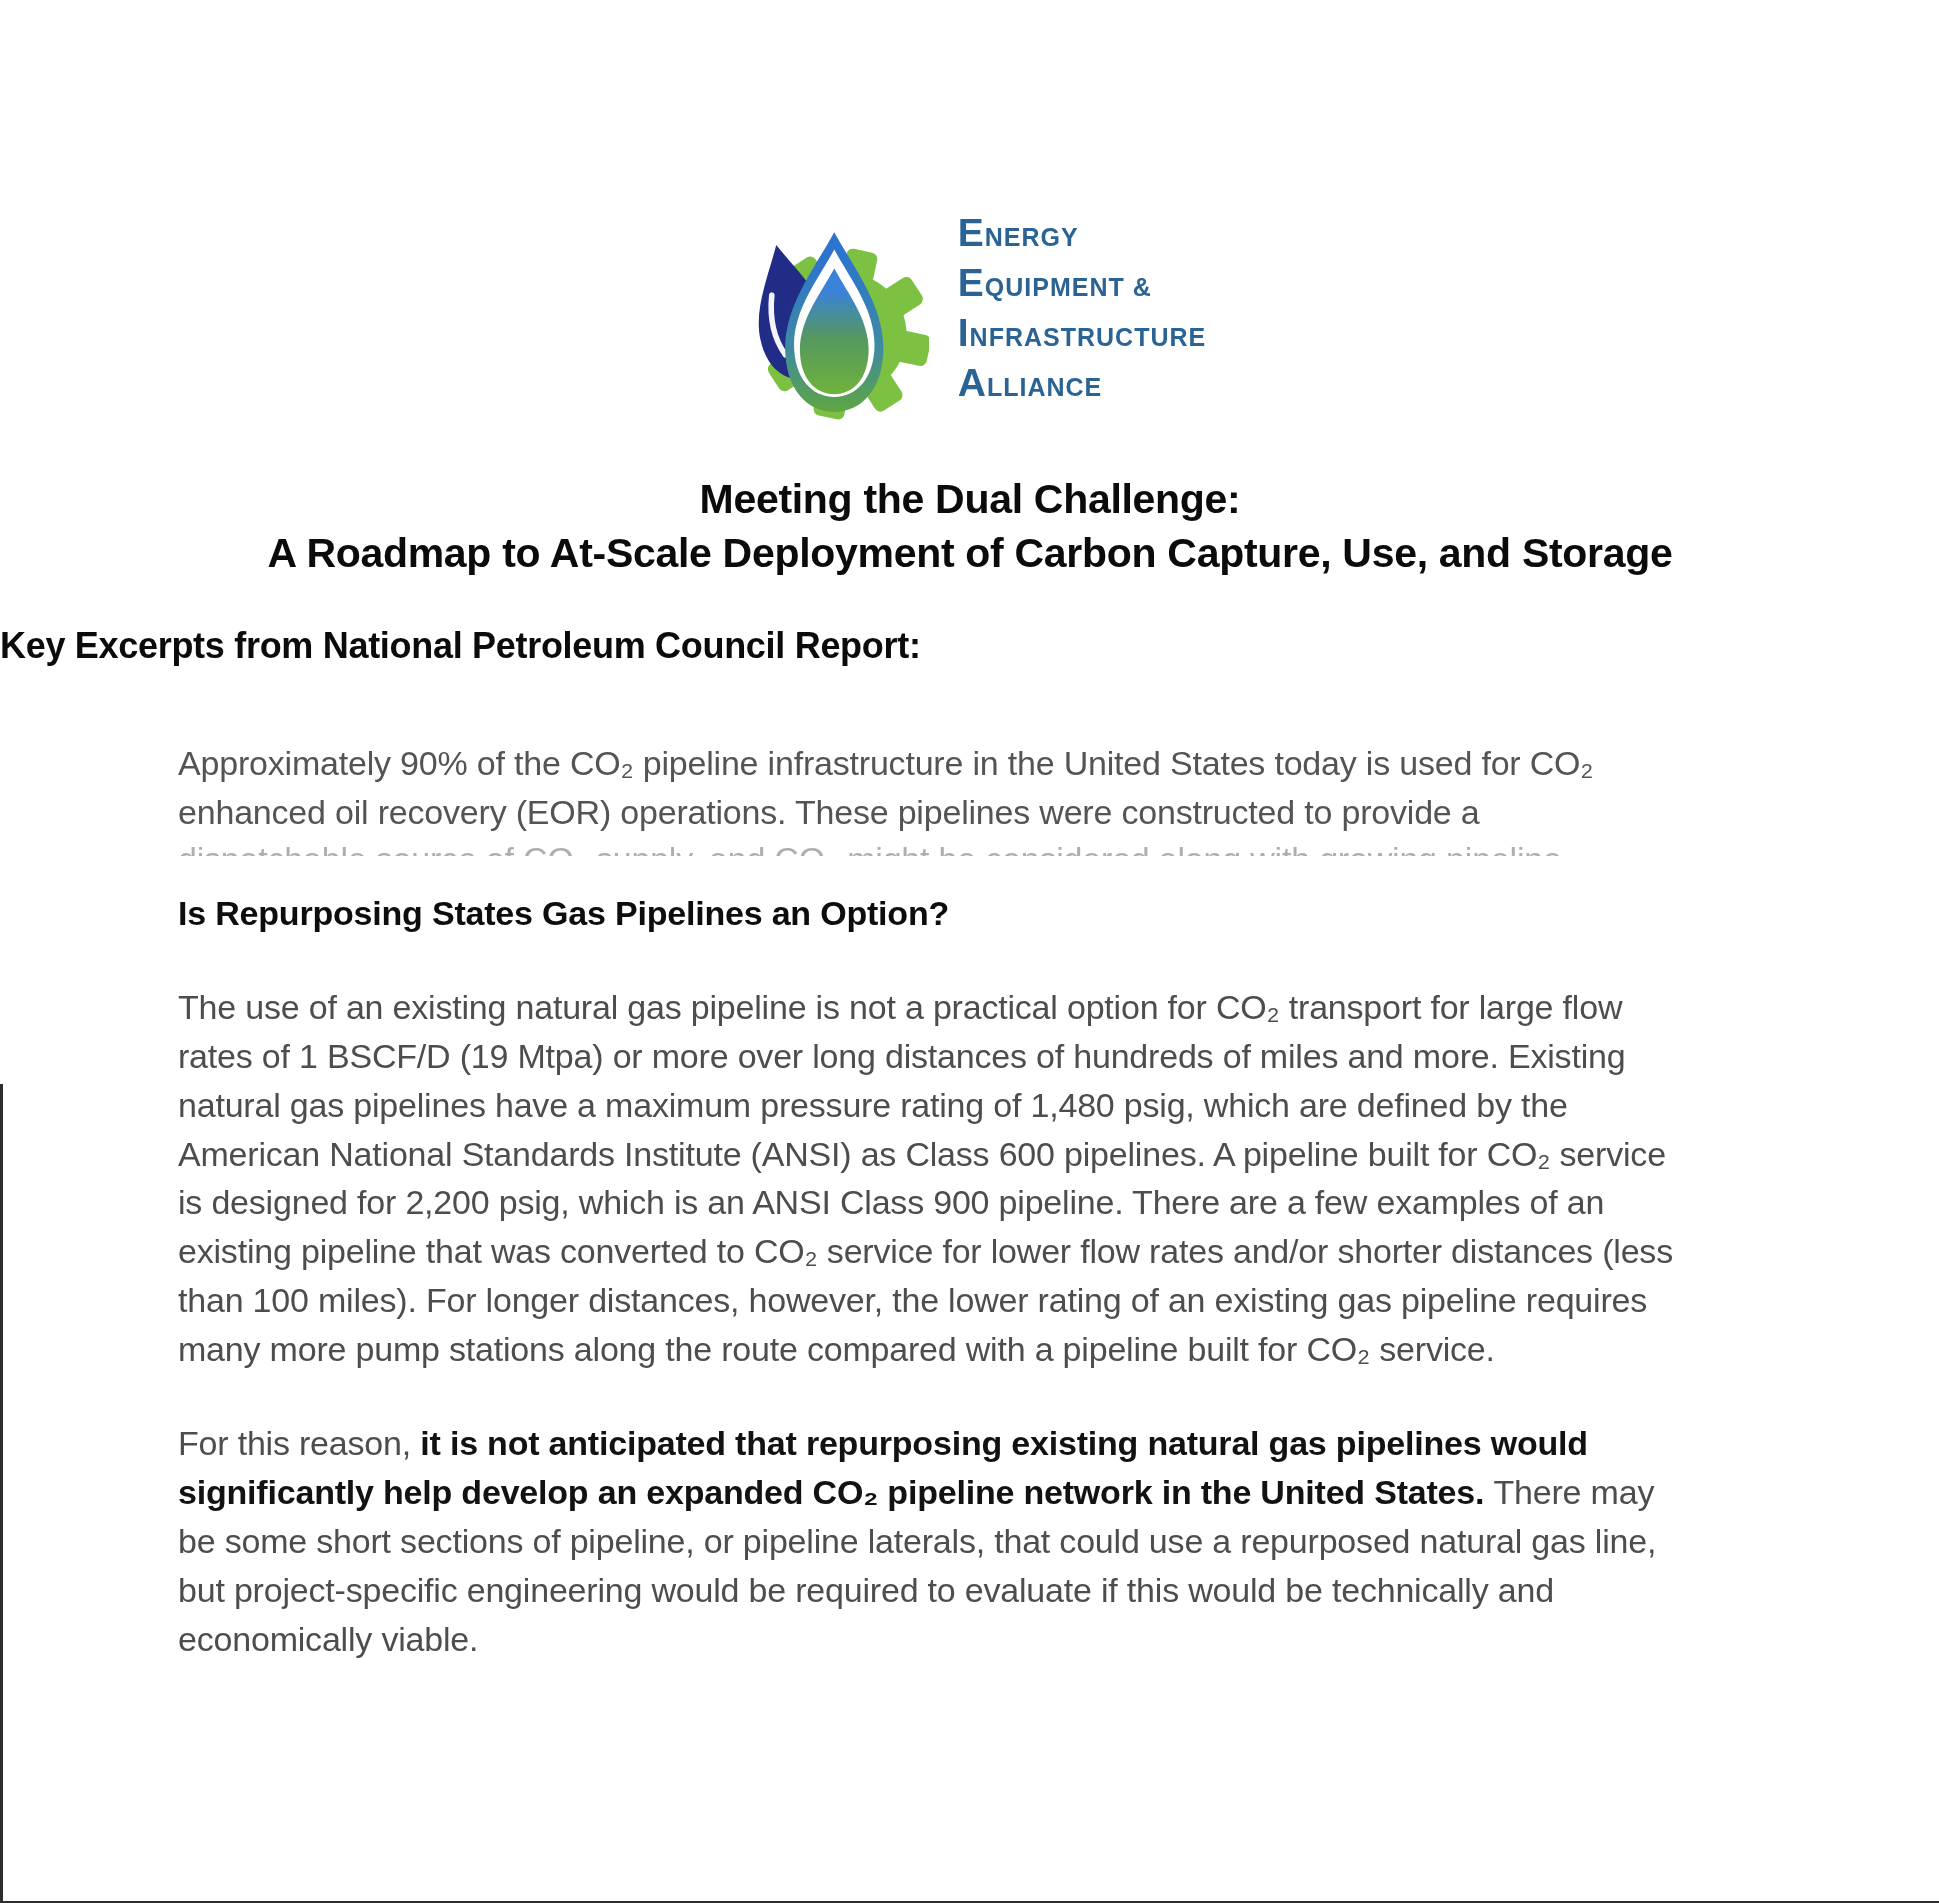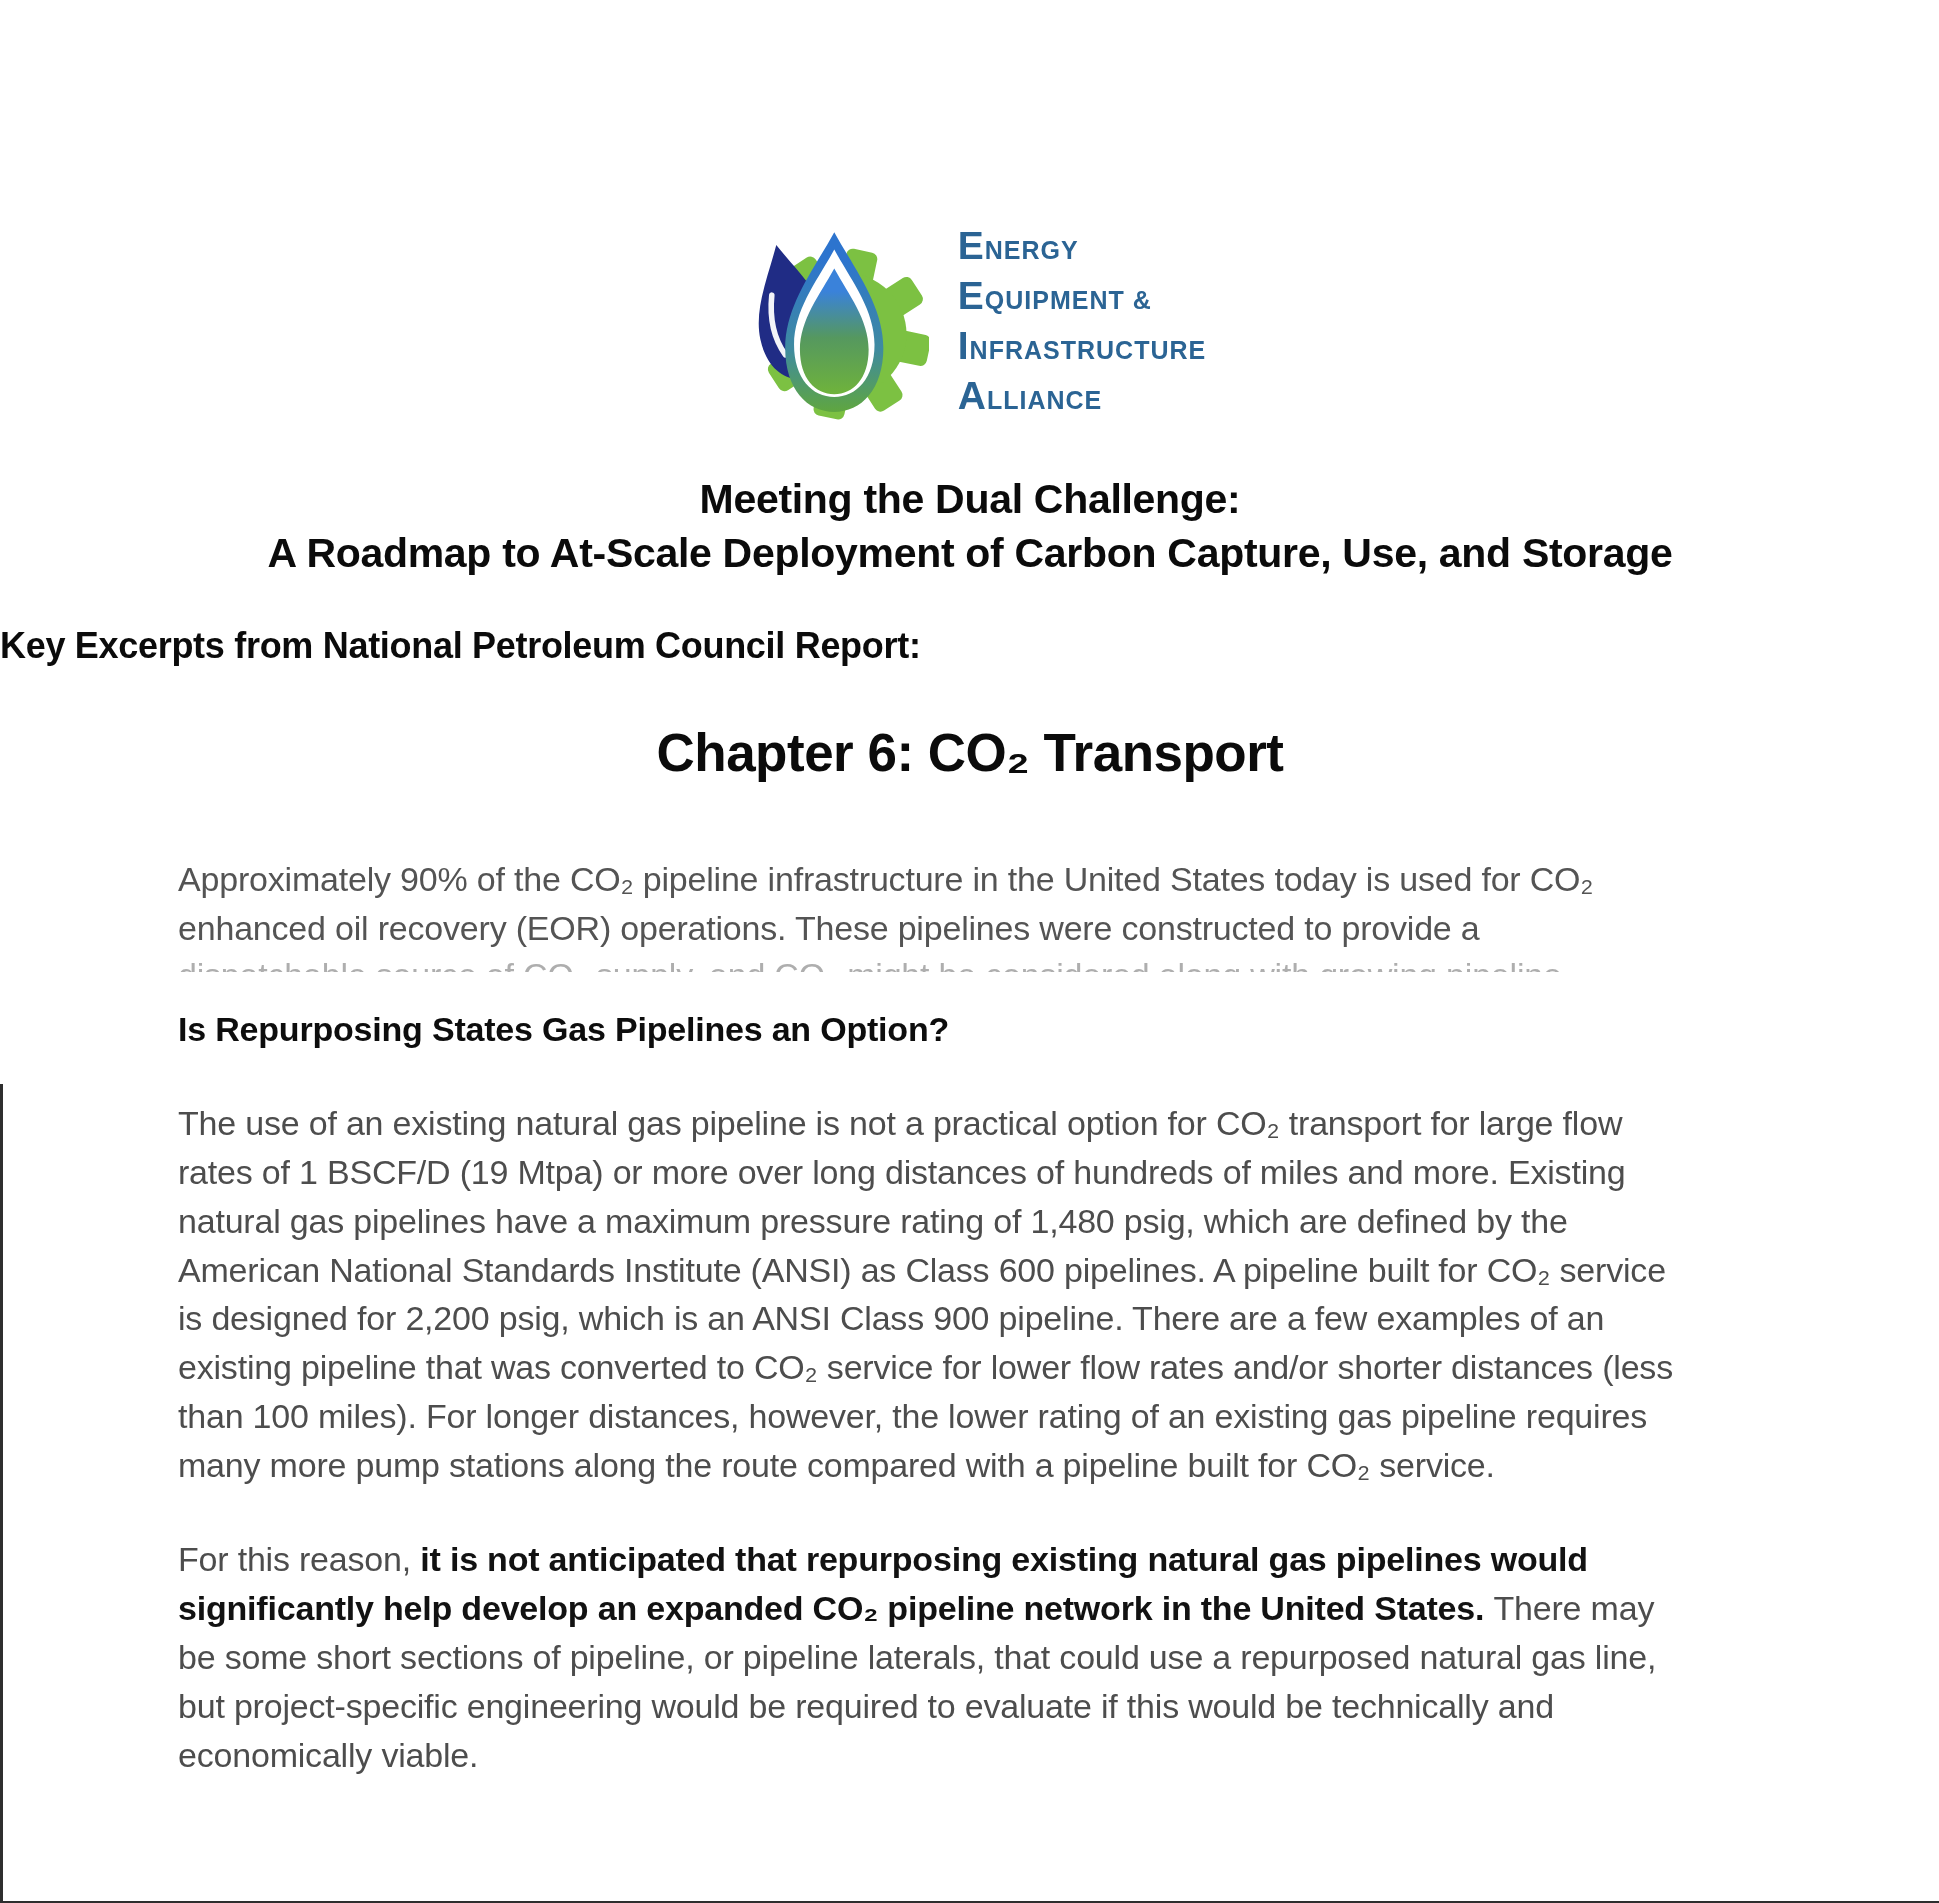--- a/index.html
+++ b/index.html
@@ -6,21 +6,21 @@
   body {
     width:1940px; height:1904px; position:relative; overflow:hidden;
     font-family:"Liberation Sans","DejaVu Sans",sans-serif;
     -webkit-font-smoothing:antialiased;
   }
   .page { position:absolute; inset:0; background:#ffffff; }
 
   
   .logo-row {
     margin:210px auto 0 auto; width:fit-content;
-    display:flex; align-items:flex-end; gap:29px;
+    display:flex; align-items:flex-start; gap:29px;
   }
   .logo-graphic { width:195px; height:213px; flex:0 0 auto; }
   .logo-wordmark { display:flex; flex-direction:column; justify-content:center; }
   .logo-line {
     font-size:25px; font-weight:700; letter-spacing:1px;
     color:#2B6494; text-transform:uppercase; line-height:46px;
     font-family:"Liberation Sans","DejaVu Sans",sans-serif;
   }
   .logo-line::first-letter { font-size:39px; }
 
@@ -121,21 +121,20 @@
     </div>
   </div>
 
   <div class="doc-title">
     <div>Meeting the Dual Challenge:</div>
     <div>A Roadmap to At-Scale Deployment of Carbon Capture, Use, and Storage</div>
   </div>
 
   <div class="doc-subtitle">Key Excerpts from National Petroleum Council Report:</div>
 
-  <div class="chapter-heading">Chapter 6: CO₂ Transport</div>
 
   <div class="body-copy">
 
     <p class="para-soft" style="margin-bottom:4px;">Approximately 90% of the CO₂ pipeline infrastructure in the United States today is used for CO₂ enhanced oil recovery (EOR) operations. These pipelines were constructed to provide a</p>
     <div class="clipped-line">
       <span>dispatchable source of CO₂ supply, and CO₂ might be considered along with growing pipeline</span>
     </div>
 
     <p class="section-heading">Is Repurposing States Gas Pipelines an Option?</p>
     <p class="para-tight">The use of an existing natural gas pipeline is not a practical option for CO₂ transport for large flow rates of 1 BSCF/D (19 Mtpa) or more over long distances of hundreds of miles and more. Existing natural gas pipelines have a maximum pressure rating of 1,480 psig, which are defined by the American National Standards Institute (ANSI) as Class 600 pipelines. A pipeline built for CO₂ service is designed for 2,200 psig, which is an ANSI Class 900 pipeline. There are a few examples of an existing pipeline that was converted to CO₂ service for lower flow rates and/or shorter distances (less than 100 miles). For longer distances, however, the lower rating of an existing gas pipeline requires many more pump stations along the route compared with a pipeline built for CO₂ service.</p>

